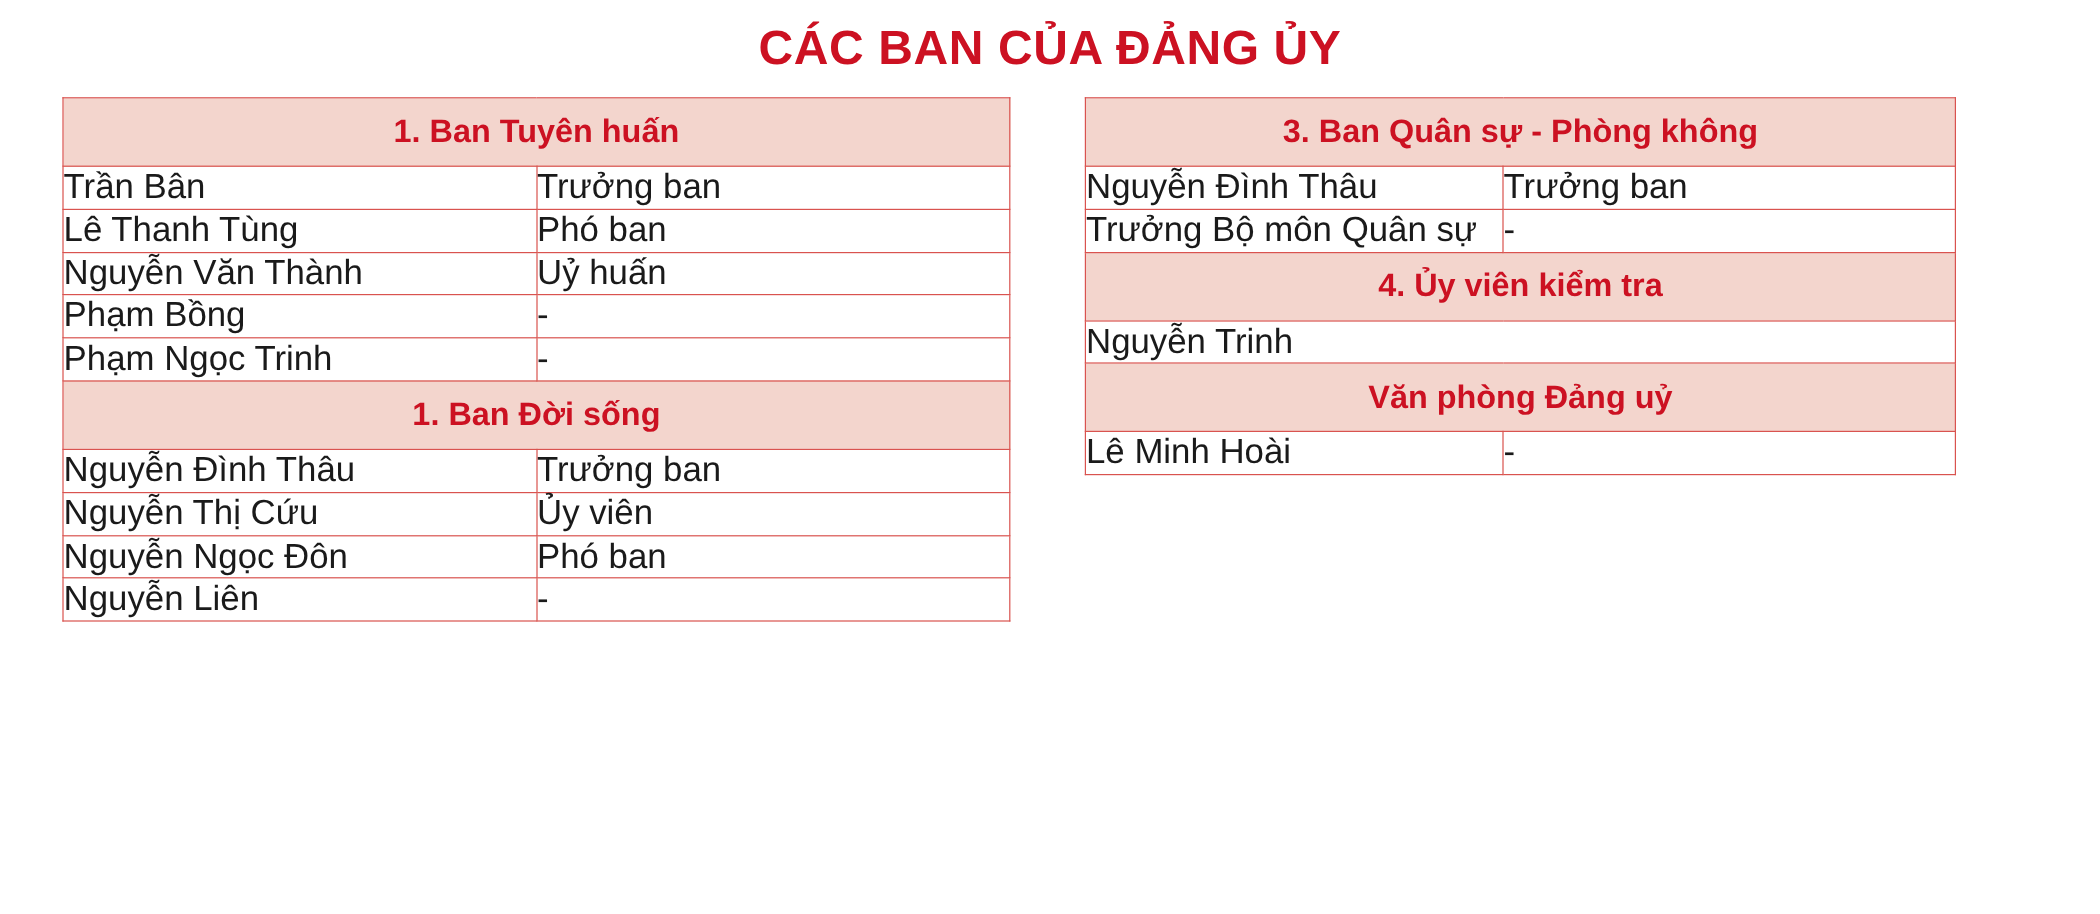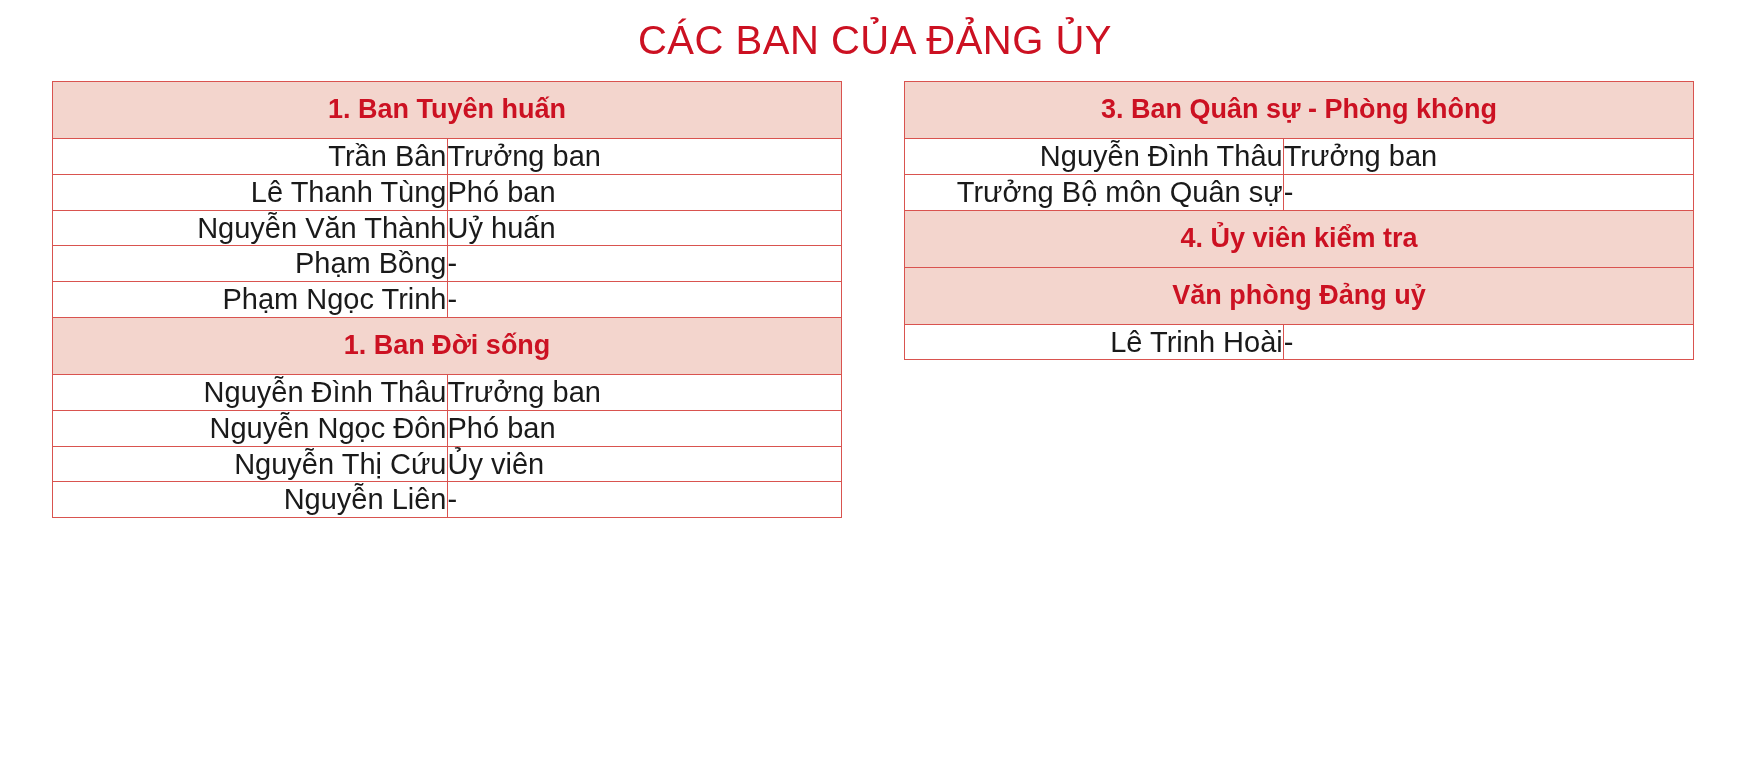--- a/index.html
+++ b/index.html
@@ -15,39 +15,39 @@
   }
   .page {
     position: relative;
     width: 1750px;
     height: 762px;
     box-sizing: border-box;
   }
   .page-title {
     text-align: center;
     color: #cc1122;
-    font-weight: normal;
+    font-weight: bold;
     font-size: 40px;
     letter-spacing: 0.5px;
     padding-top: 18px;
     padding-bottom: 6px;
     margin: 0;
   }
   .columns {
     display: flex;
     gap: 62px;
     padding: 12px 52px 0 52px;
     box-sizing: border-box;
     align-items: flex-start;
   }
   .col {
     flex: 0 0 auto;
   }
   .col-left { width: 790px; }
-  .col-right { width: 790px; }
+  .col-right { width: 726px; }
 
   table.grid {
     border-collapse: collapse;
     width: 100%;
     table-layout: fixed;
   }
   table.grid td {
     border: 1px solid #d9534f;
     padding: 0;
     vertical-align: middle;
@@ -59,21 +59,21 @@
     font-size: 27px;
     text-align: center;
     height: 56px;
     line-height: 1.15;
   }
   .cell-name {
     font-size: 29px;
     color: #1a1a1a;
     padding: 10px 14px 10px 22px;
     line-height: 1.2;
-    text-align: right;
+    text-align: left;
   }
   .cell-role {
     font-size: 29px;
     color: #1a1a1a;
     padding: 10px 14px;
     text-align: left;
     line-height: 1.2;
   }
   .cell-full {
     font-size: 29px;
@@ -128,26 +128,26 @@
           </tr>
 
           <tr>
             <td class="sect-head" colspan="2">1. Ban Đời sống</td>
           </tr>
           <tr>
             <td class="cell-name">Nguyễn Đình Thâu</td>
             <td class="cell-role">Trưởng ban</td>
           </tr>
           <tr>
+            <td class="cell-name">Nguyễn Thị Cứu</td>
+            <td class="cell-role">Ủy viên</td>
+          </tr>
+          <tr>
             <td class="cell-name">Nguyễn Ngọc Đôn</td>
             <td class="cell-role">Phó ban</td>
-          </tr>
-          <tr>
-            <td class="cell-name">Nguyễn Thị Cứu</td>
-            <td class="cell-role">Ủy viên</td>
           </tr>
           <tr>
             <td class="cell-name">Nguyễn Liên</td>
             <td class="cell-role">-</td>
           </tr>
         </tbody>
       </table>
     </div>
 
     <div class="col col-right">
@@ -165,26 +165,29 @@
             <td class="cell-role">Trưởng ban</td>
           </tr>
           <tr>
             <td class="cell-name">Trưởng Bộ môn Quân sự</td>
             <td class="cell-role">-</td>
           </tr>
 
           <tr>
             <td class="sect-head" colspan="2">4. Ủy viên kiểm tra</td>
           </tr>
+          <tr>
+            <td class="cell-full" colspan="2">Nguyễn Trinh</td>
+          </tr>
 
           <tr>
             <td class="sect-head" colspan="2">Văn phòng Đảng uỷ</td>
           </tr>
           <tr>
-            <td class="cell-name">Lê Trinh Hoài</td>
+            <td class="cell-name">Lê Minh Hoài</td>
             <td class="cell-role">-</td>
           </tr>
         </tbody>
       </table>
     </div>
 
   </div>
 </div>
 
 </body></html>

